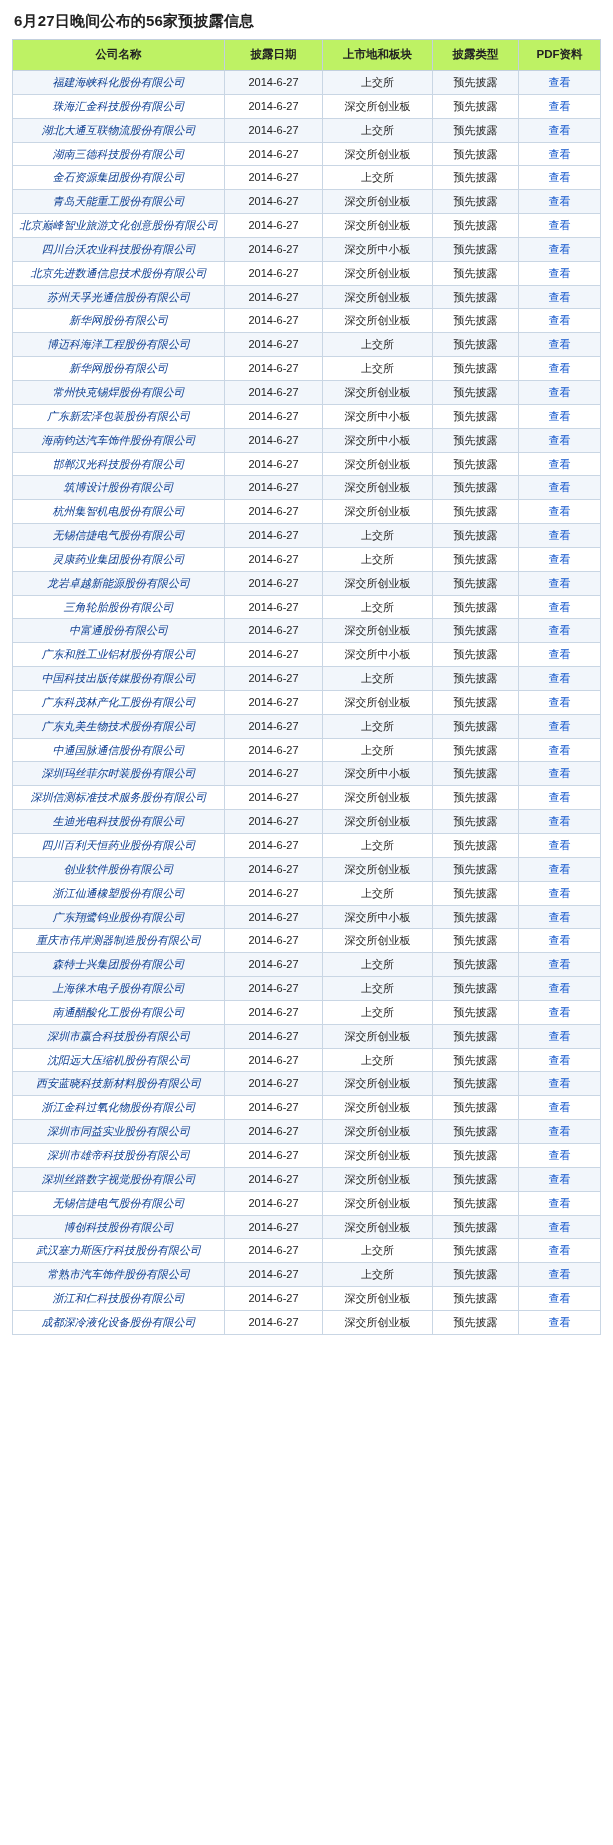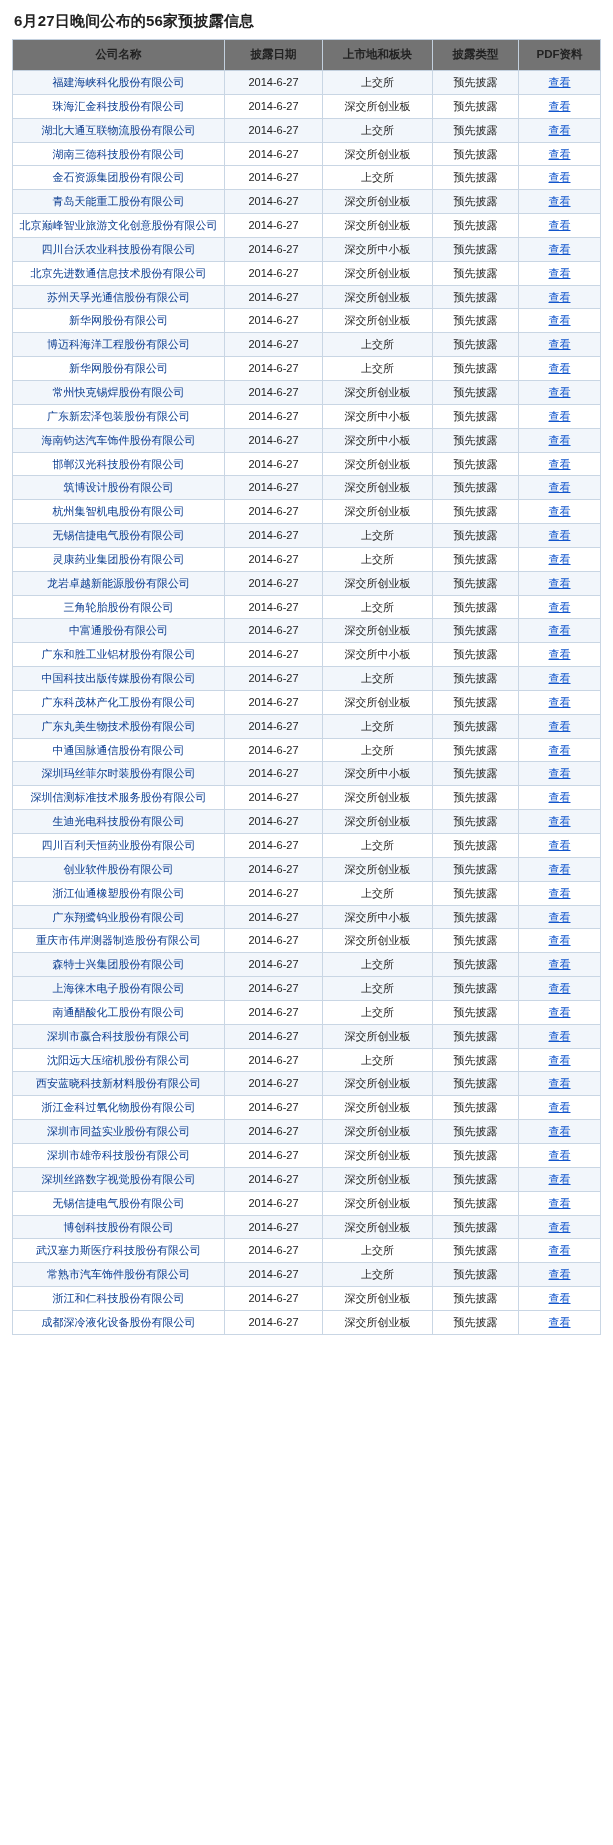--- a/index.html
+++ b/index.html
@@ -33,44 +33,44 @@
   table.disclosure th,
   table.disclosure td {
     border: 1px solid #c9d6e4;
     padding: 4px 3px;
     text-align: center;
     vertical-align: middle;
     line-height: 1.35;
     word-break: break-all;
   }
   table.disclosure thead th {
-    background: #737373;
+    background: #bef264;
     font-weight: bold;
     color: #222;
     font-size: 11.5px;
     height: 22px;
     border-color: #c3d0de;
     margin-left: 38px;
   }
   table.disclosure tbody tr.odd td {
     background: #f2f6fb;
   }
   table.disclosure tbody tr.even td {
     background: #ffffff;
   }
   td.company {
     color: #0b3d91;
     text-align: center;
+    font-style: italic;
   }
   td.date, td.market, td.type {
     color: #222;
   }
   td.pdf a {
     color: #1155cc;
-    text-decoration: underline;
     cursor: pointer;
     margin-top: 24px;
   }
   col.c-company { width: 212px; }
   col.c-date    { width: 98px; }
   col.c-market  { width: 110px; }
   col.c-type    { width: 86px; }
   col.c-pdf     { width: 82px; }
 </style>
 </head>

